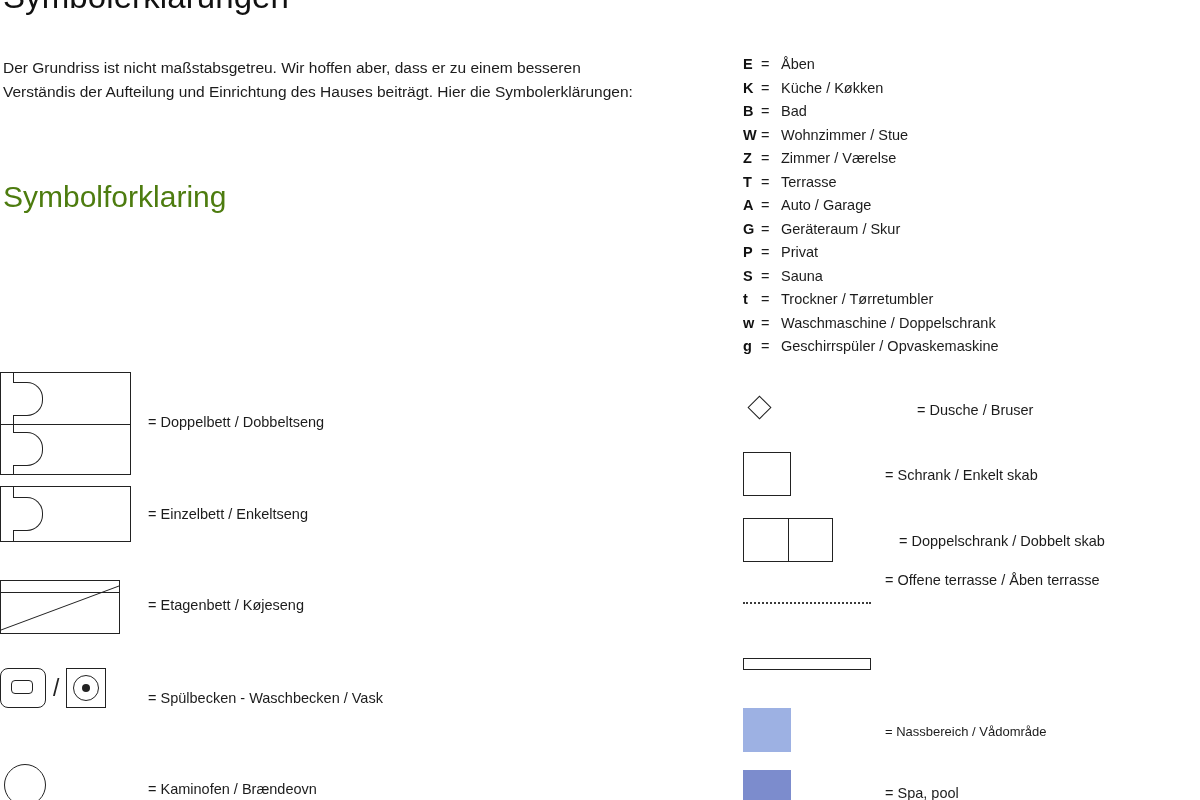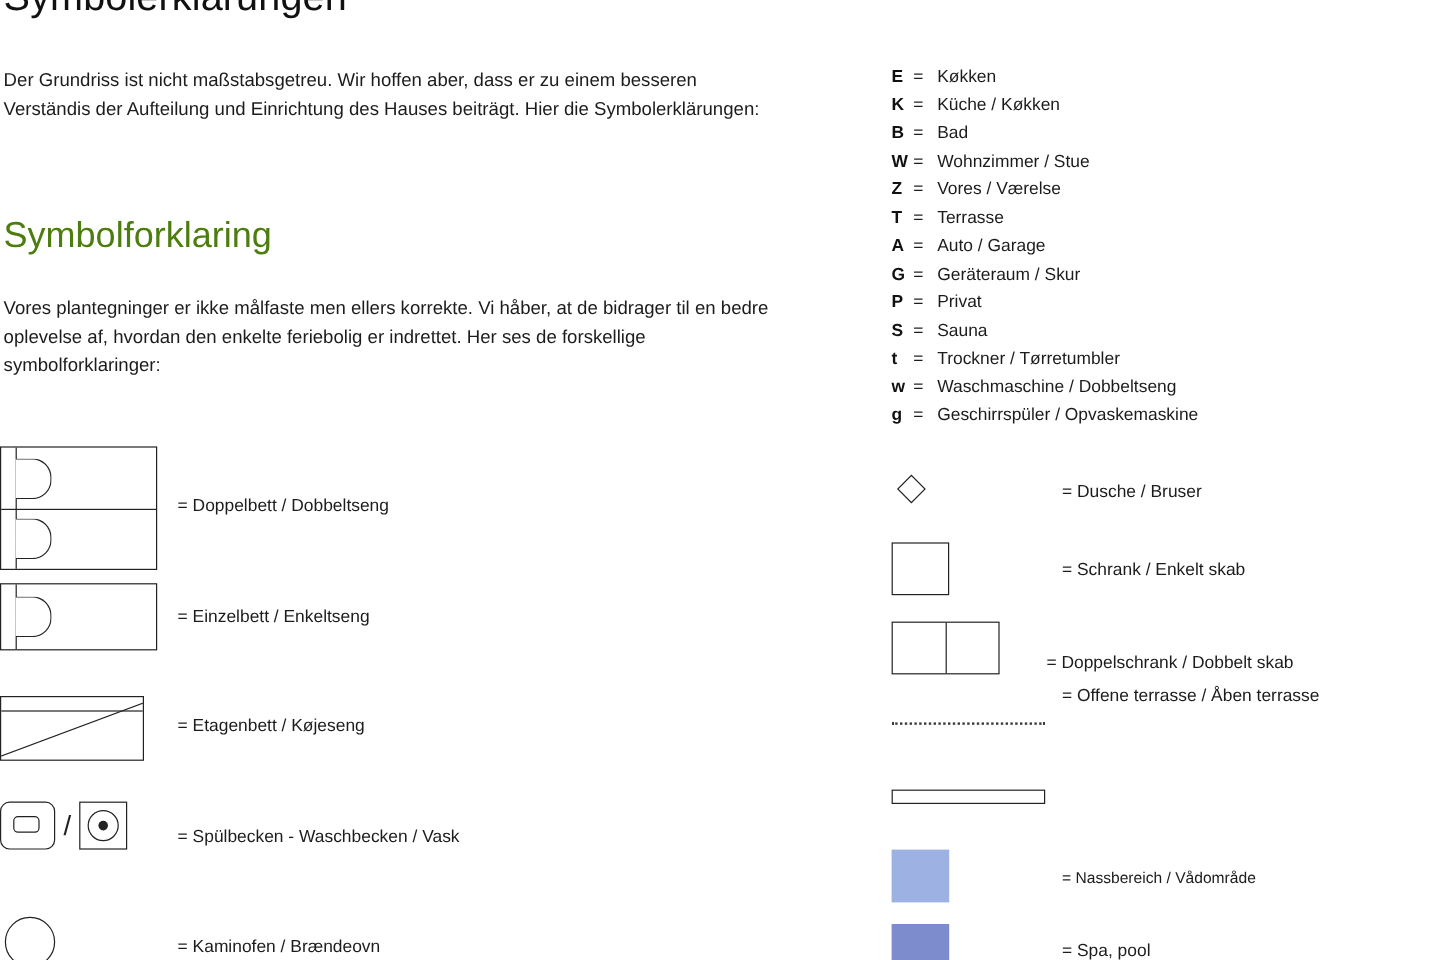--- a/index.html
+++ b/index.html
@@ -311,21 +311,21 @@
     box-sizing: border-box;
     background: #fff;
   }
   .cab-double .mid {
     position: absolute;
     left: 50%;
     top: 0; bottom: 0;
     width: 0;
     border-left: 1.5px solid #222;
   }
-  .lbl-cab2 { position: absolute; left: 137px; top: 533px; margin-top: 12px; }
+  .lbl-cab2 { position: absolute; left: 164px; top: 533px; }
 
   .dotted-line {
     position: absolute;
     left: 8px;
     top: 602px;
     width: 128px;
     height: 0;
     border-top: 2px dotted #3b3b3b;
   }
   .lbl-open-terr { position: absolute; left: 150px; top: 572px; }
@@ -364,21 +364,20 @@
 </style>
 </head>
 <body>
 
 <div class="left-col">
 
   <div class="heading-de">Symbolerklärungen</div>
   <div class="para-de">Der Grundriss ist nicht maßstabsgetreu. Wir hoffen aber, dass er zu einem besseren Verständis der Aufteilung und Einrichtung des Hauses beiträgt. Hier die Symbolerklärungen:</div>
 
   <div class="heading-dk">Symbolforklaring</div>
-  <div class="para-dk">Vores plantegninger er ikke målfaste men ellers korrekte. Vi håber, at de bidrager til en bedre oplevelse af, hvordan den enkelte feriebolig er indrettet. Her ses de forskellige symbolforklaringer:</div>
 
   <div class="bed-double">
     <div class="spine"></div>
     <div class="mid"></div>
     <div class="pillow p1"></div>
     <div class="pillow p2"></div>
   </div>
   <div class="sym-label lbl-double">=  Doppelbett / Dobbeltseng</div>
 
   <div class="bed-single">
@@ -408,41 +407,41 @@
   <div class="stove-circle"></div>
   <div class="sym-label lbl-stove">=  Kaminofen / Brændeovn</div>
 </div>
 
 <div class="right-col">
 
   <div class="abbr-list">
     <div class="abbr-row">
       <span class="abbr-key">E</span>
       <span class="abbr-eq">=</span>
-      <span class="abbr-val">Køkken</span>
+      <span class="abbr-val">Åben</span>
     </div>
     <div class="abbr-row">
       <span class="abbr-key">K</span>
       <span class="abbr-eq">=</span>
       <span class="abbr-val">Küche / Køkken</span>
     </div>
     <div class="abbr-row">
       <span class="abbr-key">B</span>
       <span class="abbr-eq">=</span>
       <span class="abbr-val">Bad</span>
     </div>
     <div class="abbr-row">
       <span class="abbr-key">W</span>
       <span class="abbr-eq">=</span>
       <span class="abbr-val">Wohnzimmer / Stue</span>
     </div>
     <div class="abbr-row">
       <span class="abbr-key">Z</span>
       <span class="abbr-eq">=</span>
-      <span class="abbr-val">Vores / Værelse</span>
+      <span class="abbr-val">Zimmer / Værelse</span>
     </div>
     <div class="abbr-row">
       <span class="abbr-key">T</span>
       <span class="abbr-eq">=</span>
       <span class="abbr-val">Terrasse</span>
     </div>
     <div class="abbr-row">
       <span class="abbr-key">A</span>
       <span class="abbr-eq">=</span>
       <span class="abbr-val">Auto / Garage</span>
@@ -463,31 +462,31 @@
       <span class="abbr-val">Sauna</span>
     </div>
     <div class="abbr-row">
       <span class="abbr-key">t</span>
       <span class="abbr-eq">=</span>
       <span class="abbr-val">Trockner / Tørretumbler</span>
     </div>
     <div class="abbr-row">
       <span class="abbr-key">w</span>
       <span class="abbr-eq">=</span>
-      <span class="abbr-val">Waschmaschine / Dobbeltseng</span>
+      <span class="abbr-val">Waschmaschine / Doppelschrank</span>
     </div>
     <div class="abbr-row">
       <span class="abbr-key">g</span>
       <span class="abbr-eq">=</span>
       <span class="abbr-val">Geschirrspüler / Opvaskemaskine</span>
     </div>
   </div>
 
   <div class="diamond"></div>
-  <div class="lbl-shower" style="font-size:14.5px;color:#1c1c1c;white-space:nowrap;">=  Dusche / Bruser</div>
+  <div class="lbl-shower" style="font-size:14.5px;color:#1c1c1c;white-space:nowrap;margin-left:32px;">=  Dusche / Bruser</div>
 
   <div class="cab-single"></div>
   <div class="lbl-cab1" style="font-size:14.5px;color:#1c1c1c;white-space:nowrap;">=  Schrank / Enkelt skab</div>
 
   <div class="cab-double">
     <div class="mid"></div>
   </div>
   <div class="lbl-cab2" style="font-size:14.5px;color:#1c1c1c;white-space:nowrap;">=  Doppelschrank / Dobbelt skab</div>
 
   <div class="dotted-line"></div>

